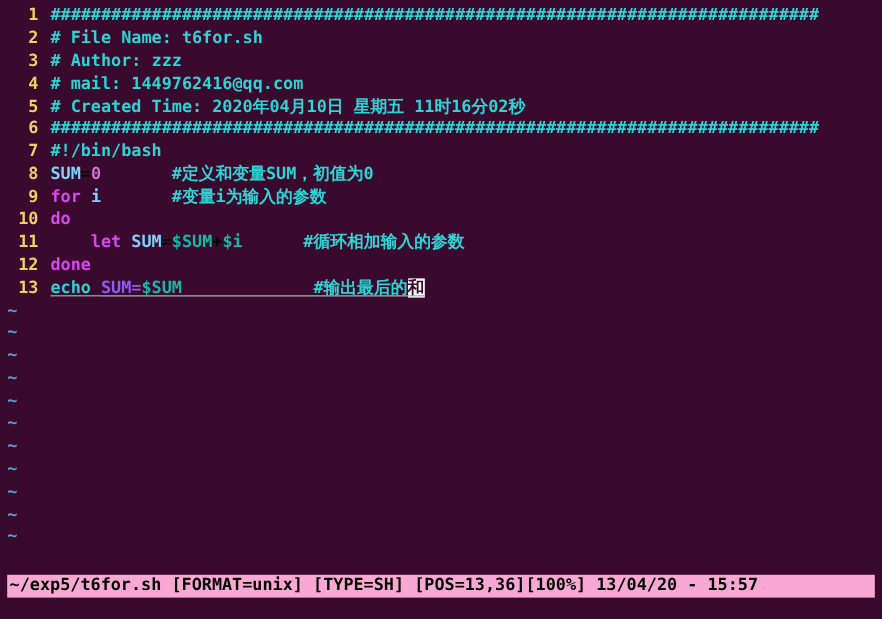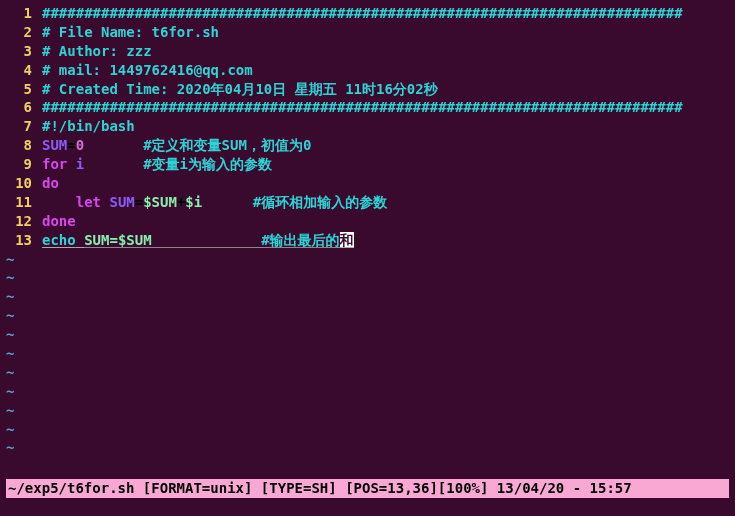--- a/index.html
+++ b/index.html
@@ -22,24 +22,24 @@
     color: #f0d060;
     width: 26px;
     text-align: right;
     margin-right: 10px;
     flex-shrink: 0;
   }
   .code { flex: 1; }
   .comment   { color: #2dd4d4; }
   .keyword   { color: #d946ef; }
   .number    { color: #d070d0; }
-  .ident     { color: #8b5cf6; text-align: center; }
-  .var       { color: #86efac; }
+  .ident     { color: #7dd3fc; text-align: center; }
+  .var       { color: #14b8a6; }
   .echo-kw   { color: #2dd4d4; text-align: right; }
-  .echo-arg  { color: #86efac; text-decoration: underline; text-decoration-color: #c04050; text-underline-offset: 2px; text-align: right; }
+  .echo-arg  { color: #8b5cf6; text-decoration: underline; text-decoration-color: #c04050; text-underline-offset: 2px; text-align: right; }
   .cursor-line { text-decoration: underline; text-decoration-color: #888; text-underline-offset: 2px; }
   .cursor-ch { background: #ffffff; color: #3a0a2e; text-decoration: none; }
   .empty { color: #5aa0d0; }
   .statusbar {
     position: absolute;
     left: 6px;
     right: 6px;
     bottom: 18px;
     background: #f9a8d4;
     color: #000000;

